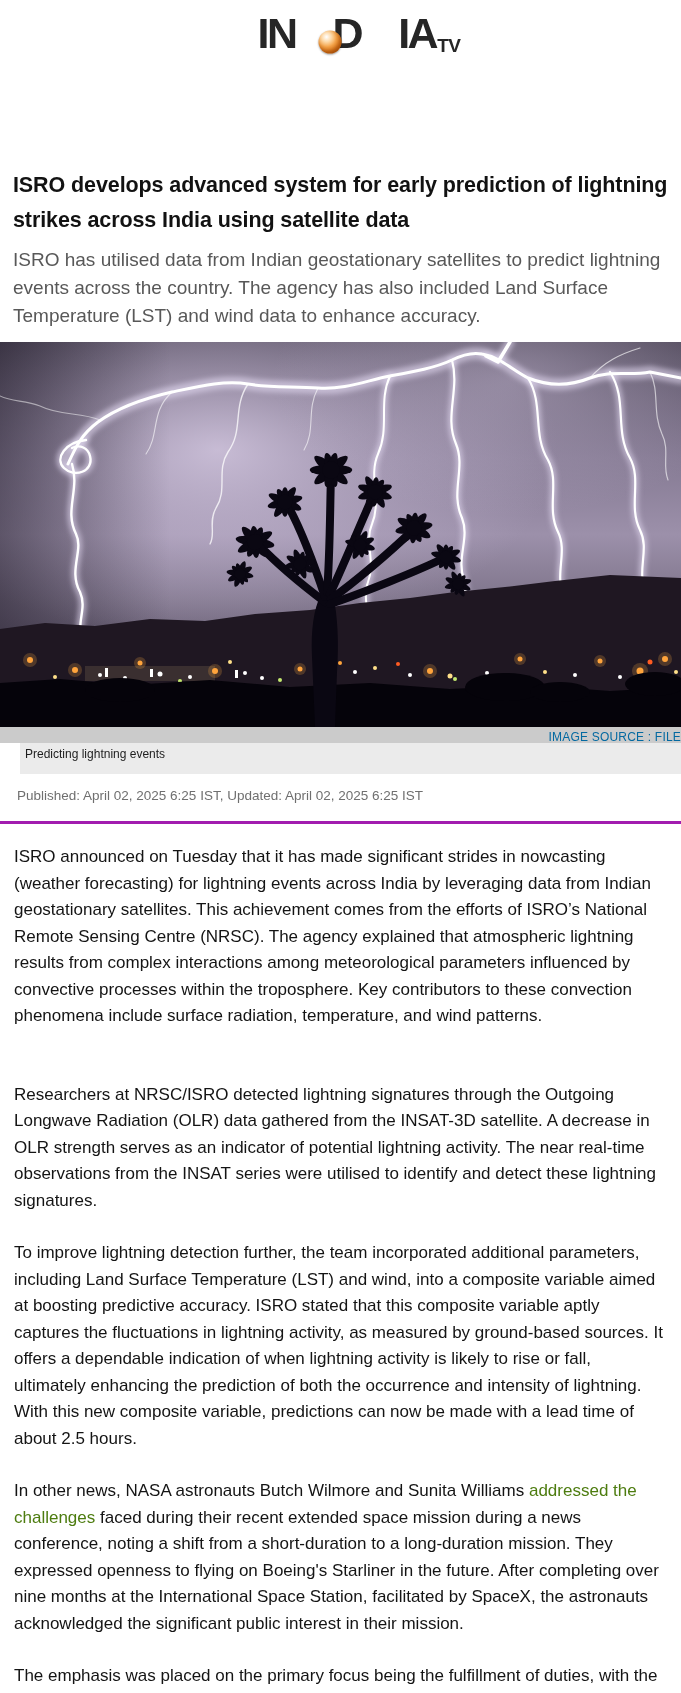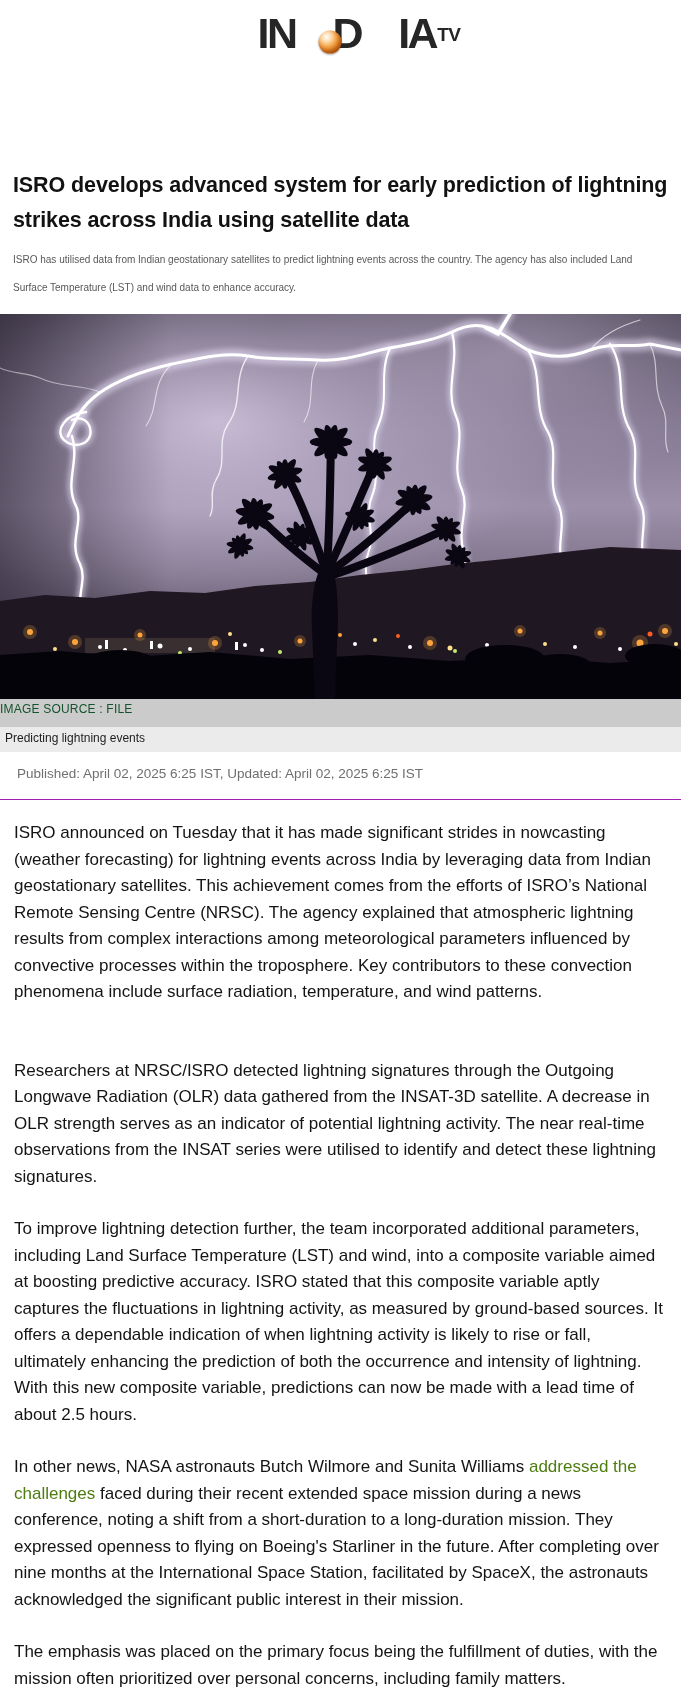--- a/index.html
+++ b/index.html
@@ -7,32 +7,32 @@
   .page{width:681px;height:1693px;overflow:hidden;background:#fff;}
 
   
   .site-header{padding-top:8px;text-align:center;}
   .logo{display:inline-block;position:relative;line-height:50px;white-space:nowrap;cursor:pointer;}
   .logo .ltr{font-weight:900;font-size:43px;letter-spacing:-2.5px;color:#262626;margin-left:37px;}
   .logo .d-wrap{position:relative;display:inline-block;}
   .logo .globe{position:absolute;left:53%;top:56%;transform:translate(-50%,-50%);width:23px;height:23px;border-radius:50%;
     background:radial-gradient(circle at 35% 28%, #ffffff 0%, #fdd9a8 22%, #f5a449 45%, #e87f1c 68%, #b85d0e 100%);
     box-shadow:0 1px 2px rgba(0,0,0,.4), inset -2px -3px 4px rgba(120,50,0,.55);}
-  .logo .tv{font-weight:900;font-size:19px;letter-spacing:-0.5px;color:#262626;vertical-align:top;position:relative;top:2px;margin-left:1px;}
+  .logo .tv{font-weight:900;font-size:19px;letter-spacing:-0.5px;color:#262626;vertical-align:top;position:relative;top:13px;margin-left:1px;}
 
   
   h1.headline{margin:100px 13px 0 13px;font-size:21.5px;line-height:35px;font-weight:700;color:#121212;letter-spacing:-0.1px;}
-  p.subtitle{margin:8px 13px 0 13px;font-size:10px;line-height:28px;color:#585858;}
+  p.subtitle{margin:8px 13px 0 13px;font-size:19px;line-height:28px;color:#585858;}
 
   
   .hero{margin-top:12px;}
   .hero svg{display:block;}
-  .img-source-bar{height:28px;line-height:21px;background:#cbcbcb;color:#14532d;font-size:12px;text-align:left;letter-spacing:.2px;}
-  .img-caption{height:25px;line-height:23px;background:#ebebeb;color:#1d1d1d;font-size:12px;padding-left:5px;}
-  .published{padding:14px 10px 18px 17px;font-size:13.5px;color:#6f6f6f;border-bottom:1px solid #a21caf;background:#fff;}
+  .img-source-bar{height:16px;line-height:21px;background:#cbcbcb;color:#0369a1;font-size:12px;text-align:right;letter-spacing:.2px;}
+  .img-caption{height:31px;line-height:23px;background:#ebebeb;color:#1d1d1d;font-size:12px;padding-left:5px;margin-left:20px;}
+  .published{padding:14px 10px 18px 17px;font-size:13.5px;color:#6f6f6f;border-bottom:3px solid #a21caf;background:#fff;}
 
   
   .article-body{padding:20px 14px 0 14px;font-size:17px;line-height:26.5px;color:#141414;}
   .article-body p{margin:0 0 26px 0;}
   .article-body p.first{margin-bottom:52px;}
   .article-body p.last{}
   a.inline-link{color:#4d7c0f;text-decoration:none;cursor:pointer;}
 </style>
 </head>
 <body>

